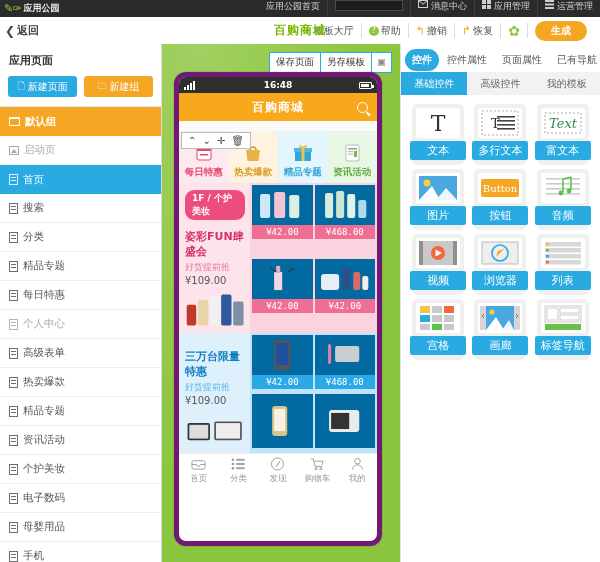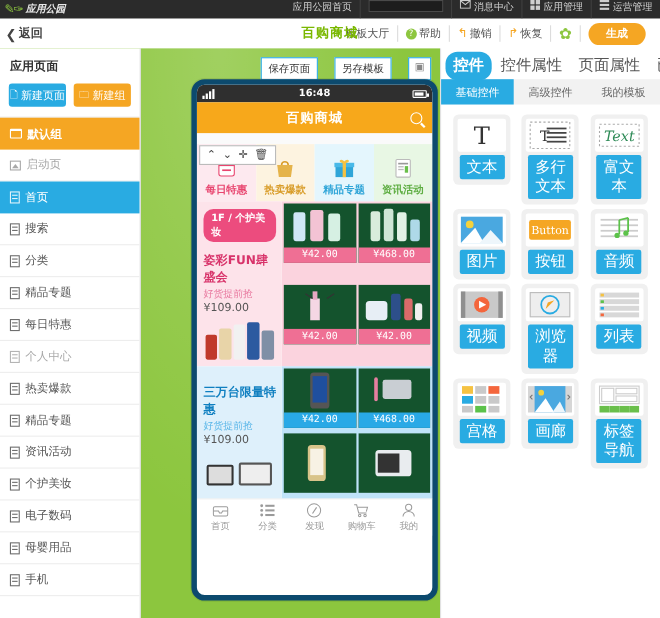--- a/index.html
+++ b/index.html
@@ -11,21 +11,21 @@
     color: #333;
   }
 
   
   .topbar {
     height: 17px; background:#2b2b2b; display:flex; align-items:center;
     color:#cfcfcf; font-size:9px; position:relative;
   }
   .logo { display:flex; align-items:center; padding-left:4px; gap:3px; }
   .logo-mark { color:#8dc63f; font-weight:bold; font-size:11px; letter-spacing:-1px; }
-  .logo-text { color:#e8e8e8; font-size:9px; font-style:italic; font-weight:bold;}
+  .logo-text { color:#e8e8e8; font-size:9px; font-weight:bold;}
   .topbar-right { margin-left:auto; display:flex; align-items:center; height:100%; }
   .tb-item {
     display:flex; align-items:flex-start; gap:3px; padding:0 7px; height:100%;
     border-left:1px solid #3f3f3f; color:#d2d2d2; white-space:nowrap;
   }
   .tb-item:first-child { border-left:none; }
   .tb-search { width:68px; height:11px; background:#1d1d1d; border:1px solid #4a4a4a; }
   .tb-ico { font-size:8px; color:#cfcfcf; line-height:1; }
 
   
@@ -51,21 +51,21 @@
              font-size:10px; font-weight:bold; }
 
   
   .stage { position:relative; height:518px; background:#ffffff; }
   .green-bg { position:absolute; left:0; top:0; width:400px; height:518px; background:#8cc63e; }
   .green-bg:after{content:"";position:absolute;inset:0;
       background:radial-gradient(ellipse at 50% 0%, rgba(255,255,255,.18), transparent 60%);}
 
   
   .pages-panel {
-    position:absolute; left:0; top:0; width:128px; height:518px; background:#fff;
+    position:absolute; left:0; top:0; width:162px; height:518px; background:#fff;
     border-right:1px solid #d9d9d9; overflow:hidden; z-index:3;
   }
   .pages-title { font-size:11px; font-weight:bold; color:#333; padding:9px 0 8px 9px; }
   .pages-btns { display:flex; gap:7px; padding:0 8px 9px 8px; }
   .pbtn { flex:1; height:21px; border-radius:3px; color:#fff; font-size:10px;
           display:flex; align-items:center; justify-content:center; gap:3px; }
   .pbtn.blue { background:#29abe2; }
   .pbtn.orange { background:#f5a623; }
   .pbtn .gi { font-size:9px; }
 
@@ -79,27 +79,27 @@
   .fileico:before{content:"";position:absolute;left:1px;top:2px;width:5px;height:1px;background:currentColor;}
   .fileico:after{content:"";position:absolute;left:1px;top:5px;width:5px;height:1px;background:currentColor;}
   .folderico{width:11px;height:9px;border:1px solid currentColor;border-top:2px solid currentColor;
              border-radius:1px; flex:0 0 auto;}
   .imgico{width:10px;height:9px;border:1px solid currentColor;flex:0 0 auto;position:relative;}
   .imgico:after{content:"";position:absolute;left:1px;bottom:1px;border-left:3px solid transparent;
         border-right:3px solid transparent;border-bottom:4px solid currentColor;}
 
   
   .preview-wrap { position:absolute; left:168px; top:0; width:232px; height:518px; z-index:2; }
-  .prev-btns { display:flex; justify-content:flex-end; gap:16px; padding:8px 8px 0 0; }
+  .prev-btns { display:flex; justify-content:flex-end; gap:0; padding:8px 8px 0 0; }
   .pvb { background:#fff; border:1px solid #29abe2; color:#333; font-size:9.5px;
          padding:3px 6px; margin-left:-1px; white-space:nowrap; }
   .pvb.icon { padding:3px 5px; color:#888; }
 
-  .phone { position:absolute; left:6px; top:28px; width:224px; height:474px;
-           background:#fff; border:5px solid #0c4a6e; border-radius:12px;
+  .phone { position:absolute; left:6px; top:28px; width:208px; height:474px;
+           background:#fff; border:5px solid #701a75; border-radius:12px;
            box-shadow:0 0 0 1px rgba(0,0,0,.08); overflow:hidden; }
   .status-bar { height:16px; background:#2f2f2f; color:#fff; display:flex;
                 align-items:center; justify-content:center; position:relative; font-size:9px; font-weight:bold;}
   .sig { position:absolute; left:5px; bottom:3px; display:flex; align-items:flex-end; gap:1px; }
   .sig i{display:block;width:2px;background:#fff;}
   .batt { position:absolute; right:5px; width:13px; height:7px; border:1px solid #fff; border-radius:1px;}
   .batt:after{content:"";position:absolute;right:-3px;top:2px;width:2px;height:3px;background:#fff;}
   .batt i{position:absolute;left:1px;top:1px;bottom:1px;width:8px;background:#fff;}
 
   .app-header { height:28px; background:#f7a81b; color:#fff; display:flex; align-items:center;
@@ -133,51 +133,51 @@
                padding:2px 7px; border-radius:9px; }
   .f1 .floor-tag { background:#ec4c7e; }
   .f2 .floor-tag { background:#1b9fe3; }
   .floor-h { font-size:11px; font-weight:bold; margin-top:9px; }
   .f1 .floor-h { color:#d8336a; }
   .f2 .floor-h { color:#0f7fc0; }
   .floor-s { font-size:9px; margin-top:2px; }
   .f1 .floor-s { color:#e8789f; }
   .f2 .floor-s { color:#59b6e8; }
   .floor-p { font-size:10px; color:#555; margin-top:1px; }
-  .prod { background:#14532d; position:relative; height:54px; display:flex; flex-direction:column;
+  .prod { background:#0369a1; position:relative; height:54px; display:flex; flex-direction:column;
           align-items:center; justify-content:space-between; overflow:hidden;}
   .prod .pimg { flex:1; width:100%; }
   .price { width:100%; text-align:center; color:#fff; font-size:9px; padding:2px 0; font-family:"DejaVu Sans Mono", monospace;}
   .f1 .price { background:#ef6f94; }
   .f2 .price { background:#29a9e6; }
   .floor-photo { width:100%; height:40px; margin-top:4px; }
 
   .bottom-nav { display:flex; height:34px; background:#fff; border-top:1px solid #eee;
                 align-items:center; }
   .bn { flex:1; display:flex; flex-direction:column; align-items:center; gap:2px;
         font-size:8.5px; color:#9a9a9a; }
   .bn svg { display:block; }
 
   
   .rpanel { position:absolute; left:400px; top:0; width:200px; height:518px;
             background:#fff; border-left:1px solid #e2e2e2; z-index:3; }
   .rtabs { display:flex; align-items:center; height:28px; padding:4px 0 0 4px; gap:1px;}
-  .rtab { font-size:14px; color:#555; padding:4px 7px; border-radius:11px; white-space:nowrap;}
+  .rtab { font-size:10px; color:#555; padding:4px 7px; border-radius:11px; white-space:nowrap;}
   .rtab.active { background:#29abe2; color:#fff; font-weight:bold; }
   .rsubtabs { display:flex; height:23px; background:#f2f2f2; }
   .rsub { flex:1; display:flex; align-items:center; justify-content:center; font-size:10px; color:#666;}
   .rsub.active { background:#29abe2; color:#fff; }
 
   .wgrid { display:grid; grid-template-columns:repeat(3,1fr); gap:4px; padding:9px 8px; }
   .wcell { display:flex; flex-direction:column; align-items:center; }
   .wbox { width:52px; background:#f0f0f0; border-radius:5px; padding:4px 4px 5px 4px;
           display:flex; flex-direction:column; align-items:center; gap:3px; }
   .wart { width:44px; height:30px; background:#fff; border-radius:2px; display:flex;
           align-items:center; justify-content:center; overflow:hidden; }
-  .wlabel { width:41px; background:#29abe2; color:#fff; font-size:14px; text-align:center;
+  .wlabel { width:56px; background:#29abe2; color:#fff; font-size:11px; text-align:center;
             border-radius:2px; padding:2px 0; }
 </style>
 </head>
 <body>
 
 <div class="topbar">
   <div class="logo">
     <span class="logo-mark">✎✑</span>
     <span class="logo-text">应用公园</span>
   </div>
@@ -287,20 +287,24 @@
           <span class="fileico"></span>
           <span>精品专题</span>
         </div>
         <div class="pitem">
           <span class="fileico"></span>
           <span>每日特惠</span>
         </div>
         <div class="pitem dim">
           <span class="fileico"></span>
           <span>个人中心</span>
+        </div>
+        <div class="pitem">
+          <span class="fileico"></span>
+          <span>高级表单</span>
         </div>
         <div class="pitem">
           <span class="fileico"></span>
           <span>热卖爆款</span>
         </div>
         <div class="pitem">
           <span class="fileico"></span>
           <span>精品专题</span>
         </div>
         <div class="pitem">

